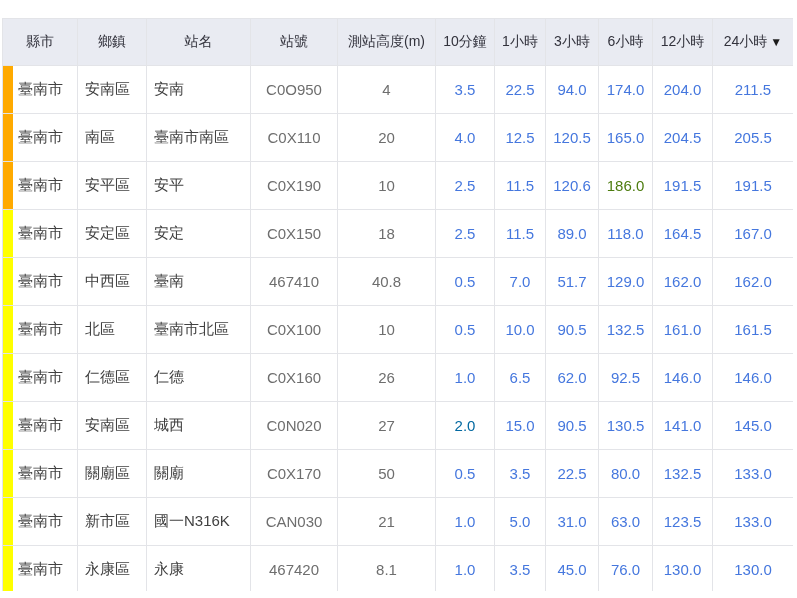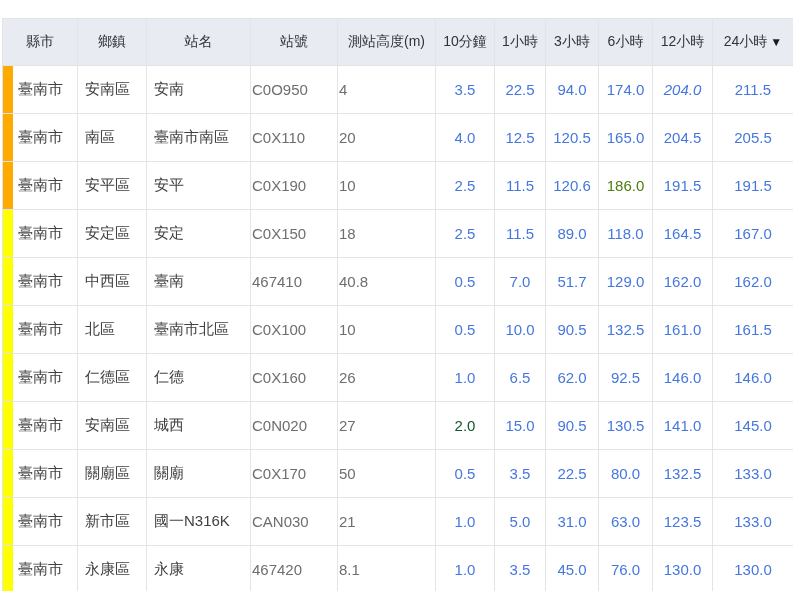--- a/index.html
+++ b/index.html
@@ -51,21 +51,21 @@
     text-align: left;
     color: #414141;
   }
   td.c-town, td.c-station {
     padding-left: 7px;
     text-align: left;
     color: #414141;
     margin-left: 35px;
   }
   td.c-id, td.c-height {
-    text-align: left;
+    text-align: center;
     color: #6e6e6e;
     margin-left: 26px;
   }
   td.num {
     text-align: center;
   }
   .strip {
     position: absolute;
     left: 0;
     top: 0;
@@ -119,21 +119,21 @@
         <tr>
           <td class="c-county"><div class="strip" style="background: rgb(255, 170, 0);"></div><span>臺南市</span></td>
           <td class="c-town"><span>安南區</span></td>
           <td class="c-station"><span>安南</span></td>
           <td class="c-id"><span>C0O950</span></td>
           <td class="c-height"><span>4</span></td>
           <td class="num"><span style="color: rgb(69, 119, 222);">3.5</span></td>
           <td class="num"><span style="color: rgb(69, 119, 222);">22.5</span></td>
           <td class="num"><span style="color: rgb(69, 119, 222);">94.0</span></td>
           <td class="num"><span style="color: rgb(69, 119, 222);">174.0</span></td>
-          <td class="num"><span style="color: rgb(69, 119, 222); font-style: italic;">204.0</span></td>
+          <td class="num"><span style="color: rgb(69, 119, 222);">204.0</span></td>
           <td class="num"><span style="color: rgb(69, 119, 222);">211.5</span></td>
         </tr>
         <tr>
           <td class="c-county"><div class="strip" style="background: rgb(255, 170, 0);"></div><span>臺南市</span></td>
           <td class="c-town"><span>南區</span></td>
           <td class="c-station"><span>臺南市南區</span></td>
           <td class="c-id"><span>C0X110</span></td>
           <td class="c-height"><span>20</span></td>
           <td class="num"><span style="color: rgb(69, 119, 222);">4.0</span></td>
           <td class="num"><span style="color: rgb(69, 119, 222);">12.5</span></td>
@@ -206,21 +206,21 @@
           <td class="num"><span style="color: rgb(69, 119, 222);">92.5</span></td>
           <td class="num"><span style="color: rgb(69, 119, 222);">146.0</span></td>
           <td class="num"><span style="color: rgb(69, 119, 222);">146.0</span></td>
         </tr>
         <tr>
           <td class="c-county"><div class="strip" style="background: rgb(255, 255, 0);"></div><span>臺南市</span></td>
           <td class="c-town"><span>安南區</span></td>
           <td class="c-station"><span>城西</span></td>
           <td class="c-id"><span>C0N020</span></td>
           <td class="c-height"><span>27</span></td>
-          <td class="num"><span style="color: #14532d;">2.0</span></td>
+          <td class="num"><span style="color: #0369a1;">2.0</span></td>
           <td class="num"><span style="color: rgb(69, 119, 222);">15.0</span></td>
           <td class="num"><span style="color: rgb(69, 119, 222);">90.5</span></td>
           <td class="num"><span style="color: rgb(69, 119, 222);">130.5</span></td>
           <td class="num"><span style="color: rgb(69, 119, 222);">141.0</span></td>
           <td class="num"><span style="color: rgb(69, 119, 222);">145.0</span></td>
         </tr>
         <tr>
           <td class="c-county"><div class="strip" style="background: rgb(255, 255, 0);"></div><span>臺南市</span></td>
           <td class="c-town"><span>關廟區</span></td>
           <td class="c-station"><span>關廟</span></td>

